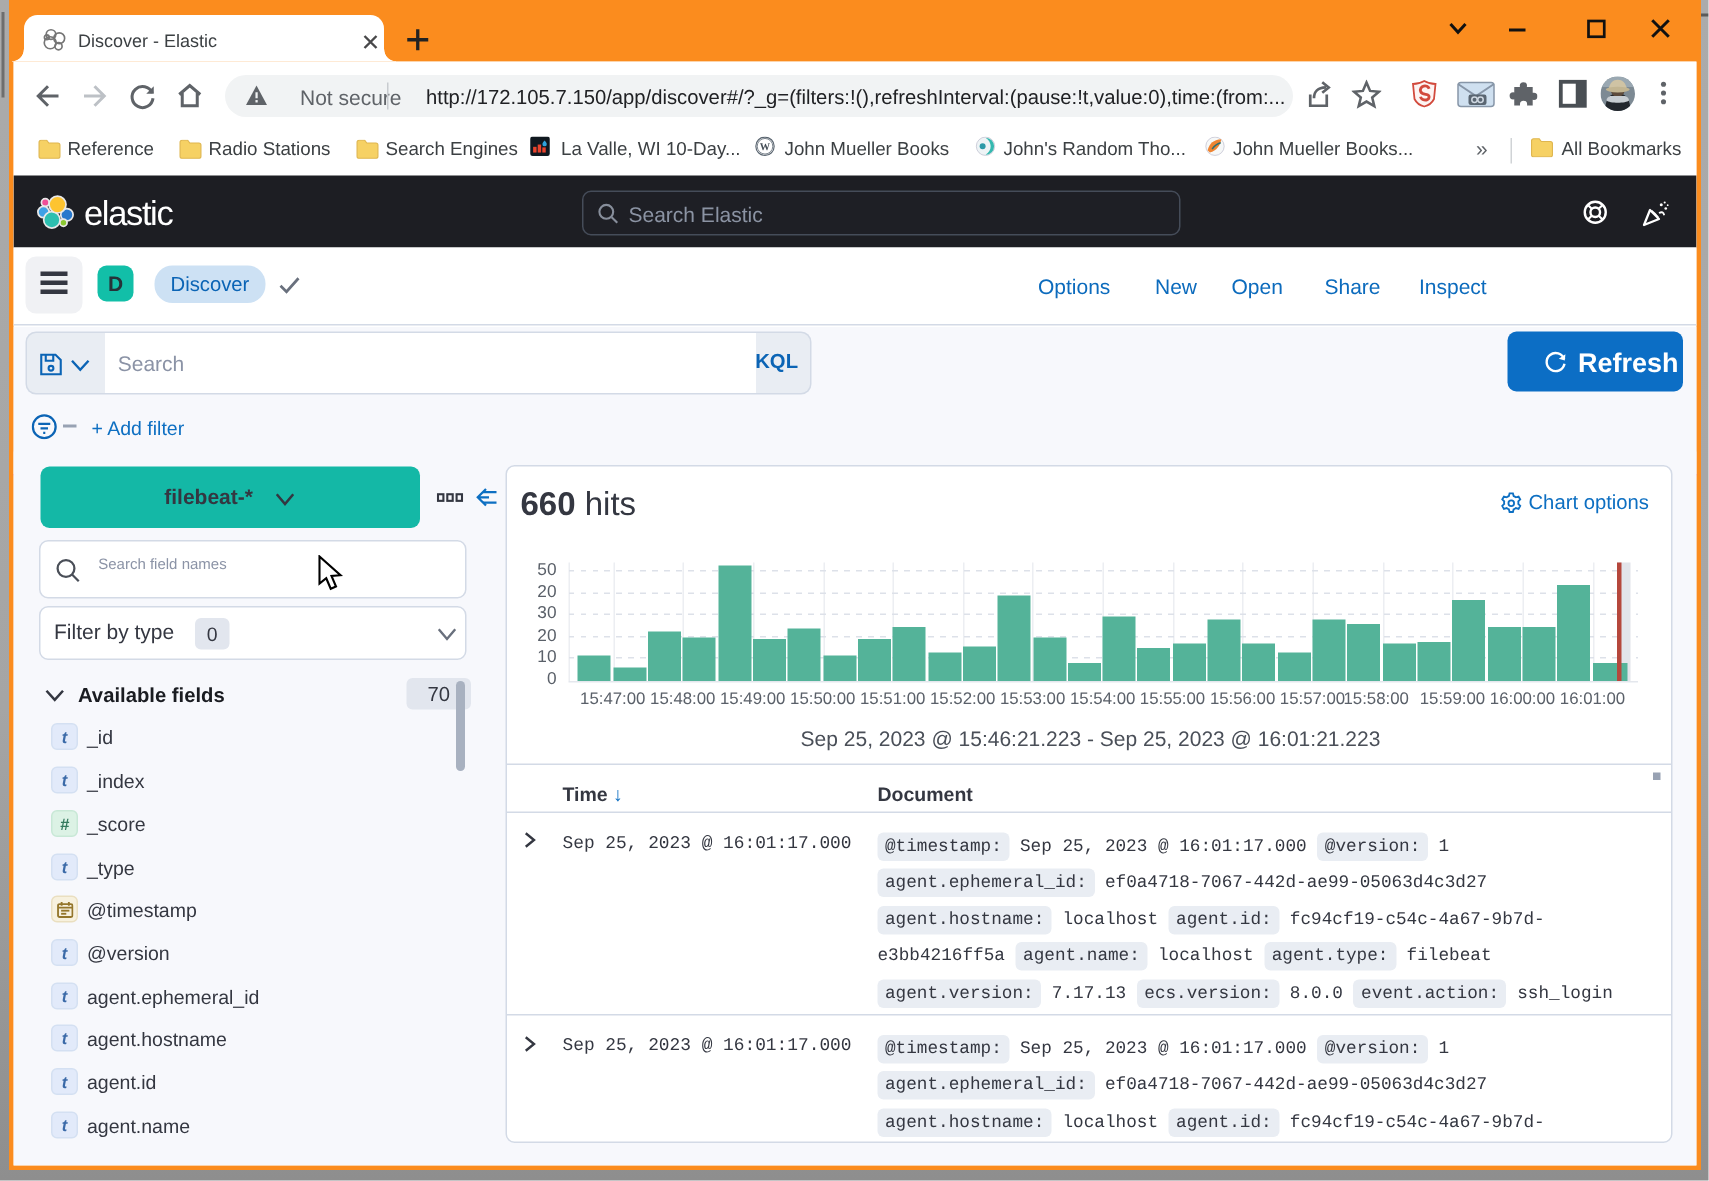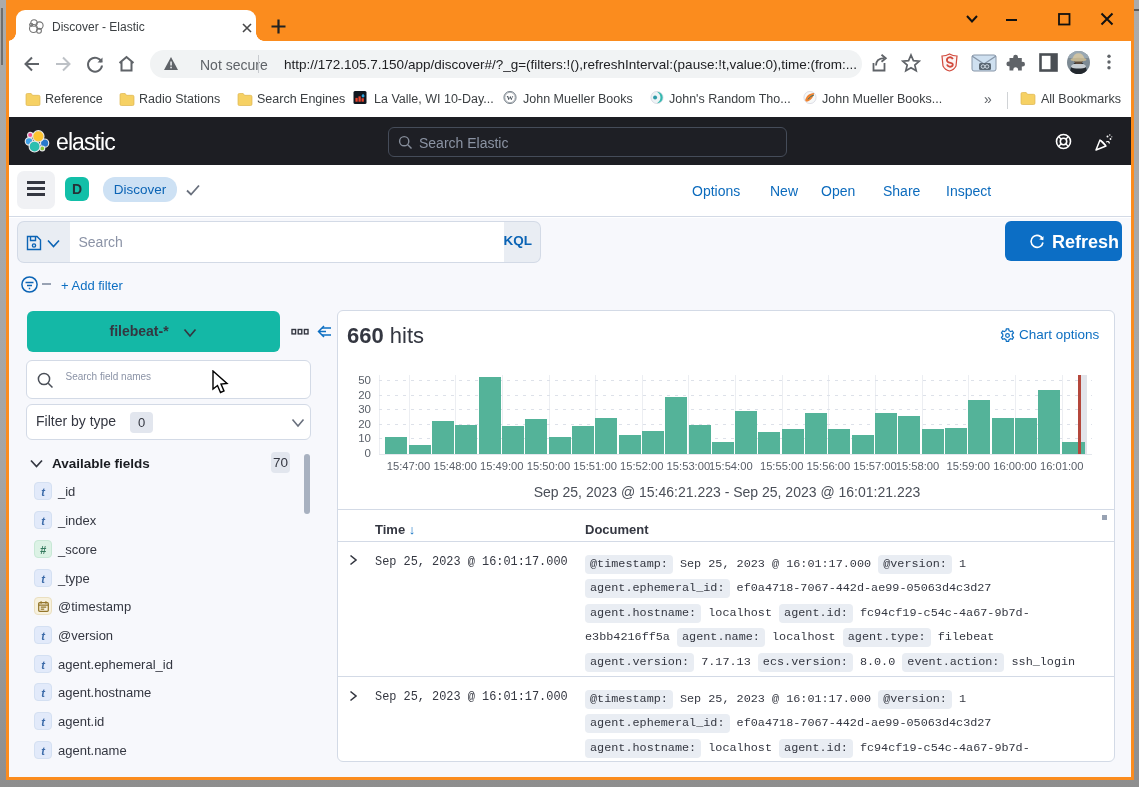--- a/index.html
+++ b/index.html
@@ -328,21 +328,21 @@
         <div class="abs" style="left:9.5px;top:8.5px;font-size:14px;color:#343741">Filter by type</div>
         <div class="abs" style="left:103.5px;top:7.5px;width:23px;height:21px;background:#e2e6ee;border-radius:4px;font-size:13px;color:#343741;text-align:center;line-height:21px">0</div>
         <svg class="abs" style="left:264px;top:13px" width="14" height="10" viewBox="0 0 14 10">
             <path d="M1.5 1.5 L7 8 L12.5 1.5" fill="none" stroke="#69707d" stroke-width="1.6"></path>
           </svg>
       </div>
       <svg class="abs" style="left:21px;top:158px" width="13" height="9" viewBox="0 0 13 9">
           <path d="M1 1.5 L6.5 7.5 L12 1.5" fill="none" stroke="#343741" stroke-width="1.7"></path>
         </svg>
       <div class="abs" style="left:43px;top:155px;font-size:13.5px;font-weight:700;color:#1a1c21">Available fields</div>
-      <div class="abs" style="left:262px;top:151px;width:19px;height:21px;background:#e2e6ee;border-radius:4px;font-size:13.5px;color:#343741;text-align:center;line-height:21px">70</div>
+      <div class="abs" style="left:262px;top:151px;width:43px;height:21px;background:#e2e6ee;border-radius:4px;font-size:13.5px;color:#343741;text-align:center;line-height:21px">70</div>
       <div class="abs" style="left:295px;top:153px;width:6px;height:60px;background:#a8b1c0;border-radius:3px"></div>
 
       <div class="tok" style="left:25px;top:181px;background:#e2eafa;color:#3b6aa8;border:1px solid #d4e0f2">t</div>
         <div class="fname" style="left:49px;top:183px">_id</div>
       <div class="tok" style="left:25px;top:210px;background:#e2eafa;color:#3b6aa8;border:1px solid #d4e0f2">t</div>
         <div class="fname" style="left:49px;top:212px">_index</div>
       <div class="tok" style="left:25px;top:239px;background:#dcf2e5;color:#357a5e;border:1px solid #c8e8d6;font-style:italic">#</div>
         <div class="fname" style="left:49px;top:241px">_score</div>
       <div class="tok" style="left:25px;top:268px;background:#e2eafa;color:#3b6aa8;border:1px solid #d4e0f2">t</div>
         <div class="fname" style="left:49px;top:270px">_type</div>
@@ -437,21 +437,21 @@
           <div class="bar" style="left:723.7px;bottom:57px;width:23.6px;height:11.6px"></div>
           <div class="abs" style="left:40.5px;top:142.5px;width:713px;height:1px;background:#e4e7ed"></div>
           <div class="abs" style="left:740px;top:64px;width:2.5px;height:79px;background:#b5473c"></div>
           <div class="xlab" style="left:44.5px;top:149px;width:52px;text-align:center">15:47:00</div>
           <div class="xlab" style="left:91.2px;top:149px;width:52px;text-align:center">15:48:00</div>
           <div class="xlab" style="left:137.8px;top:149px;width:52px;text-align:center">15:49:00</div>
           <div class="xlab" style="left:184.5px;top:149px;width:52px;text-align:center">15:50:00</div>
           <div class="xlab" style="left:231.1px;top:149px;width:52px;text-align:center">15:51:00</div>
           <div class="xlab" style="left:277.8px;top:149px;width:52px;text-align:center">15:52:00</div>
           <div class="xlab" style="left:324.4px;top:149px;width:52px;text-align:center">15:53:00</div>
-          <div class="xlab" style="left:371.1px;top:149px;width:52px;text-align:left">15:54:00</div>
+          <div class="xlab" style="left:371.1px;top:149px;width:52px;text-align:center">15:54:00</div>
           <div class="xlab" style="left:417.7px;top:149px;width:52px;text-align:center">15:55:00</div>
           <div class="xlab" style="left:464.4px;top:149px;width:52px;text-align:center">15:56:00</div>
           <div class="xlab" style="left:511.0px;top:149px;width:52px;text-align:center">15:57:00</div>
           <div class="xlab" style="left:557.7px;top:149px;width:42px;text-align:center">15:58:00</div>
           <div class="xlab" style="left:604.3px;top:149px;width:52px;text-align:center">15:59:00</div>
           <div class="xlab" style="left:651.0px;top:149px;width:52px;text-align:center">16:00:00</div>
           <div class="xlab" style="left:697.7px;top:149px;width:52px;text-align:center">16:01:00</div>
           <div class="abs" style="left:0;top:173px;width:778px;text-align:center;font-size:14px;color:#4a4f58">Sep 25, 2023 @ 15:46:21.223 - Sep 25, 2023 @ 16:01:21.223</div>
         </div>
         <div class="abs" style="left:0px;top:198px;width:778px;height:1px;background:#d3dae6"></div>

